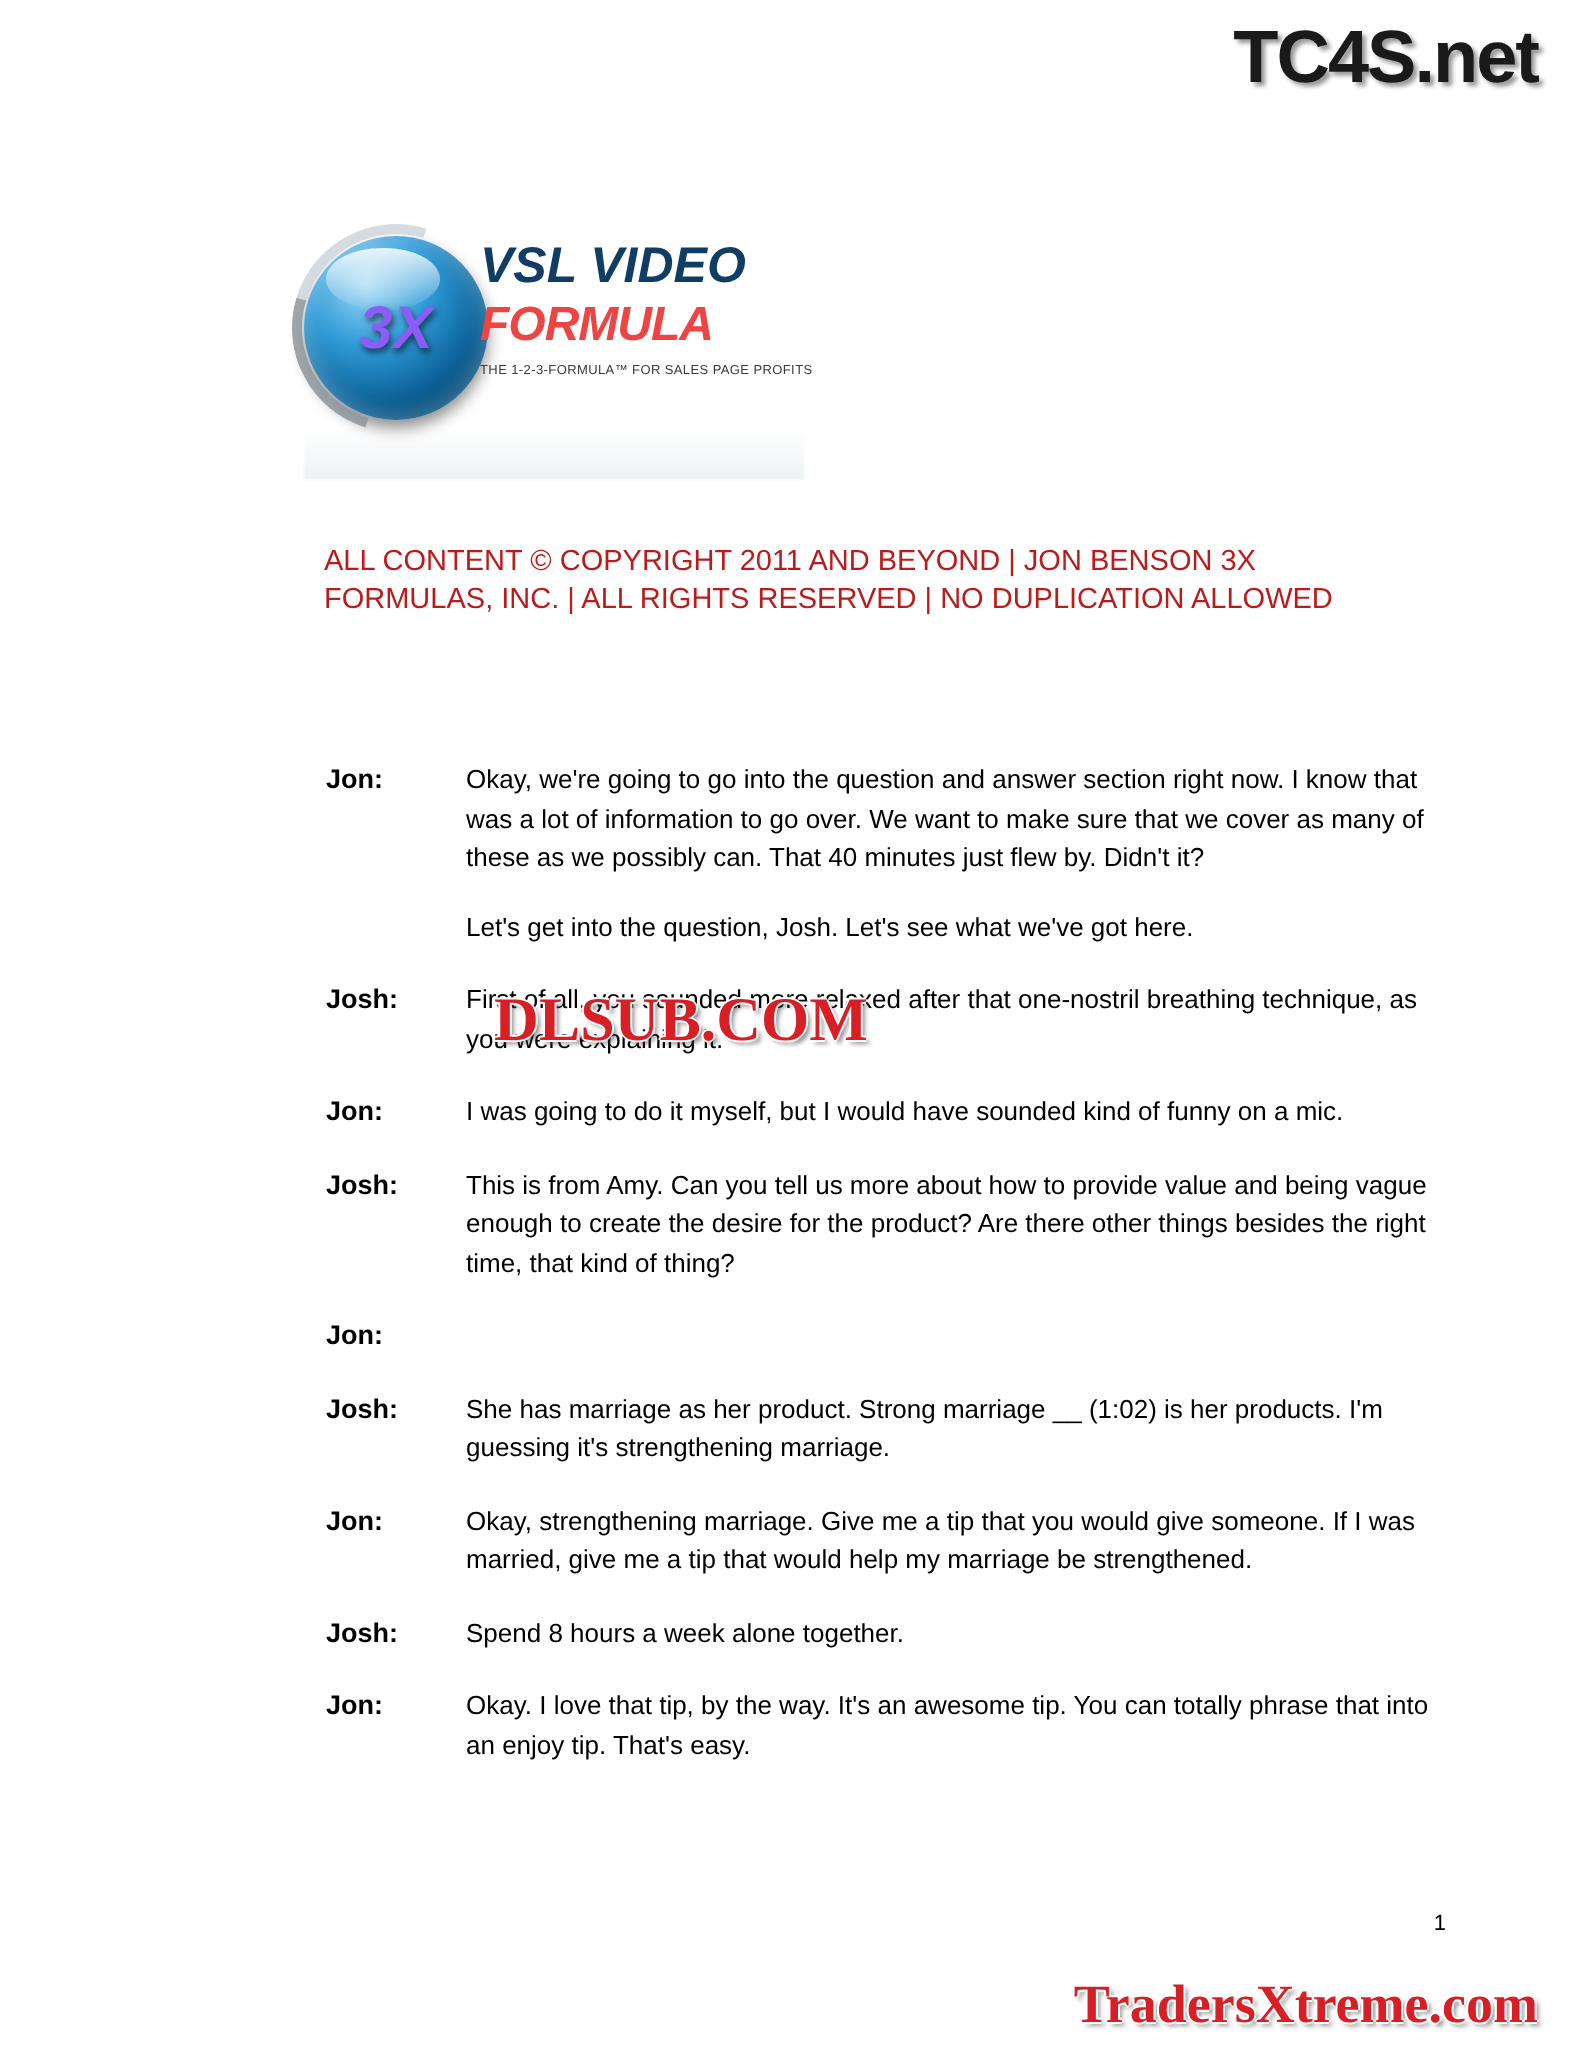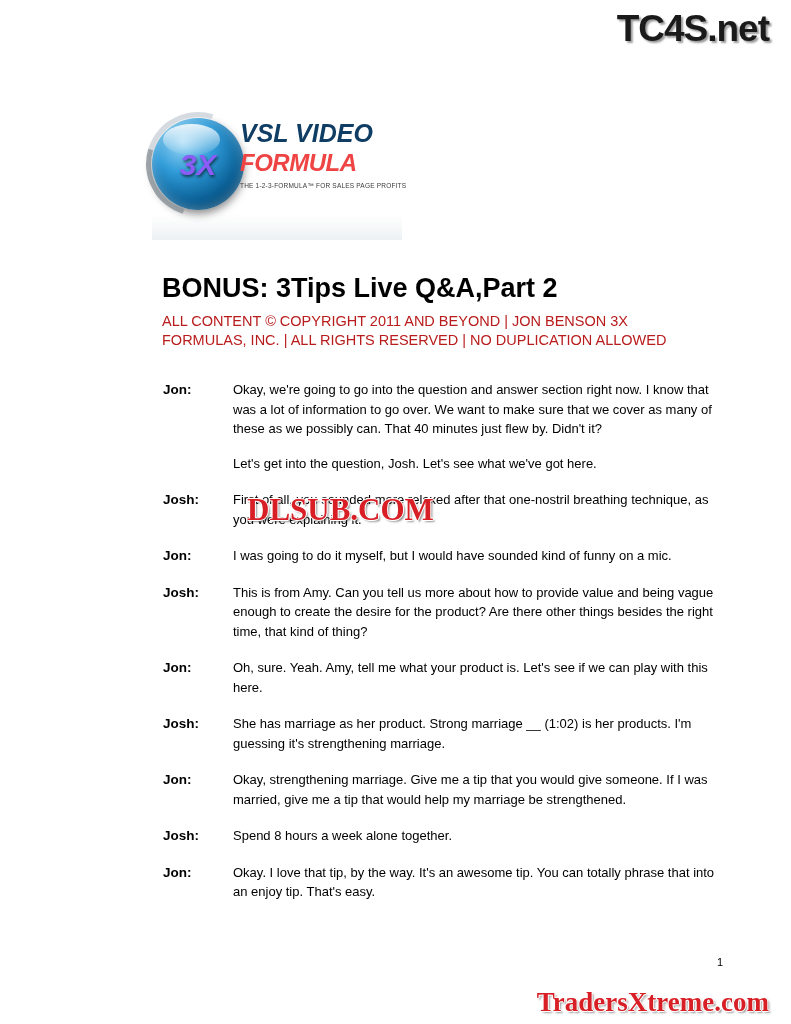--- a/index.html
+++ b/index.html
@@ -235,21 +235,20 @@
   <div class="logo-3x">3X</div>
   <div class="logo-text">
     <div class="logo-vsl">VSL VIDEO</div>
     <div class="logo-formula">FORMULA</div>
     <div class="logo-tag">THE 1-2-3-FORMULA™ FOR SALES PAGE PROFITS</div>
   </div>
   <div class="logo-reflect"></div>
 </div>
 
 <div class="title-block">
-  <h1 class="doc-title">BONUS: 3Tips Live Q&amp;A,Part 2</h1>
   <div class="copyright">
     <div>ALL CONTENT © COPYRIGHT 2011 AND BEYOND  |  JON BENSON 3X</div>
     <div>FORMULAS, INC.  |  ALL RIGHTS RESERVED  | NO DUPLICATION ALLOWED</div>
   </div>
 </div>
 
 <div class="transcript">
 
   <div class="turn">
     <div class="speaker">Jon:</div>
@@ -275,23 +274,20 @@
 
   <div class="turn">
     <div class="speaker">Josh:</div>
     <div class="speech">
       <p>This is from Amy.  Can you tell us more about how to provide value and being vague enough to create the desire for the product?  Are there other things besides the right time, that kind of thing?</p>
     </div>
   </div>
 
   <div class="turn">
     <div class="speaker">Jon:</div>
-    <div class="speech">
-      <p>Oh, sure.  Yeah.  Amy, tell me what your product is.  Let's see if we can play with this here.</p>
-    </div>
   </div>
 
   <div class="turn">
     <div class="speaker">Josh:</div>
     <div class="speech">
       <p>She has marriage as her product.  Strong marriage __ (1:02) is her products.  I'm guessing it's strengthening marriage.</p>
     </div>
   </div>
 
   <div class="turn">

